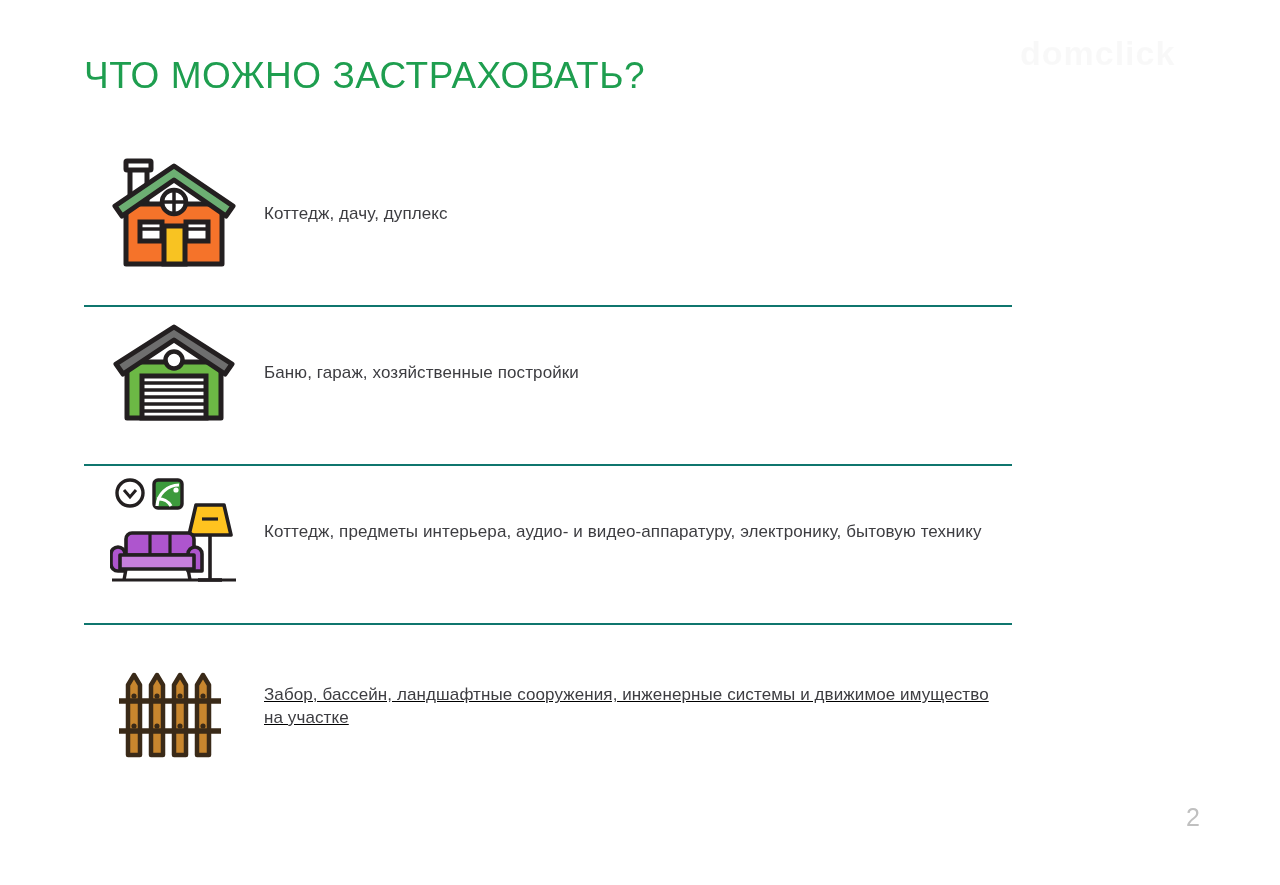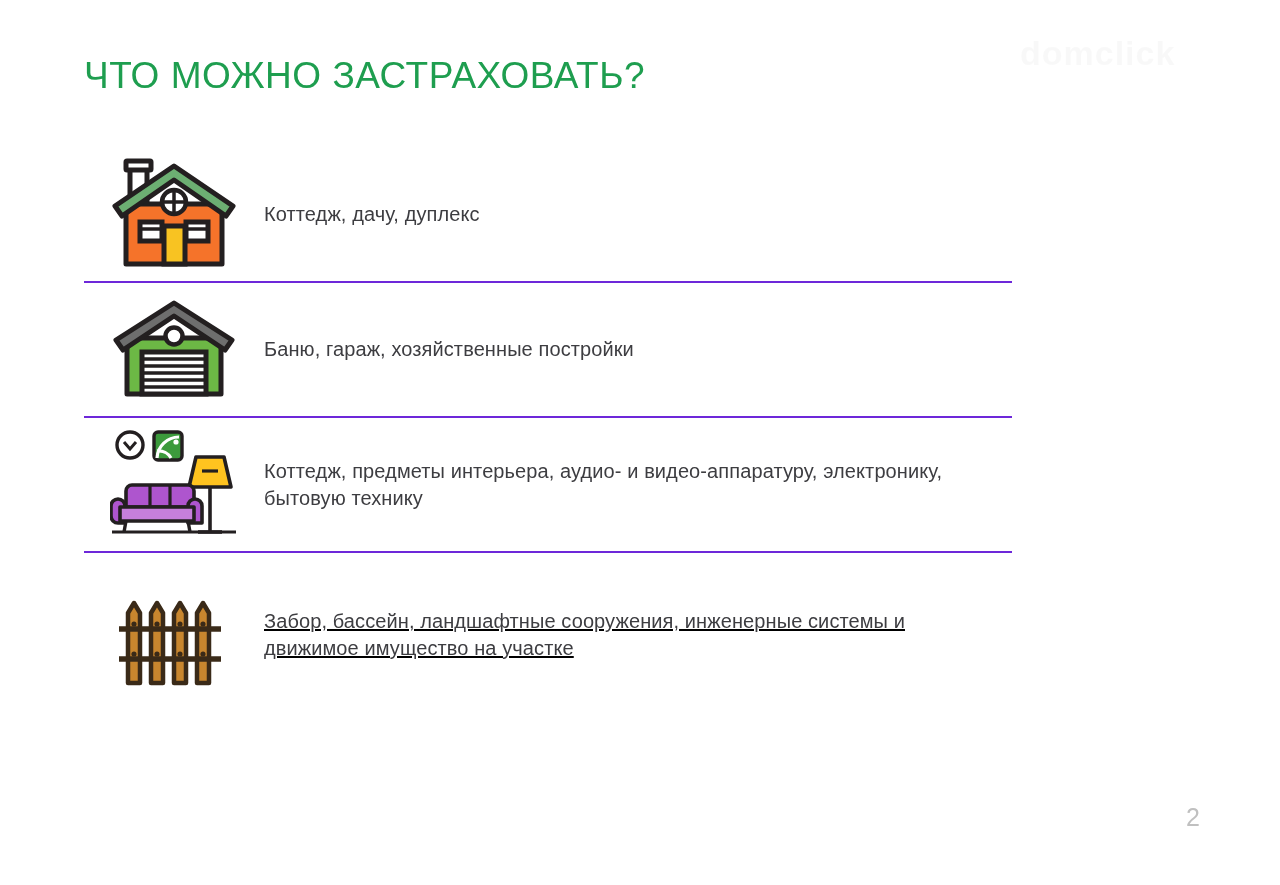--- a/index.html
+++ b/index.html
@@ -60,31 +60,32 @@
     top: 148px;
     width: 928px;
   }
   .row {
     position: relative;
     display: flex;
     align-items: center;
     box-sizing: border-box;
   }
   .row + .row {
-    border-top: 2px solid #6d28d9;
+    border-top: 2px solid #0f766e;
+    margin-top: 24px;
   }
   .row-icon {
     width: 180px;
     min-width: 180px;
     display: flex;
     align-items: center;
     justify-content: center;
   }
   .row-label {
-    font-size: 20px;
+    font-size: 17px;
     color: #3d3d41;
     line-height: 1.33;
     letter-spacing: 0.1px;
     padding-right: 12px;
   }
 
   
   .row-0 { height: 133px; }
   .row-1 { height: 135px; }
   .row-2 { height: 135px; }

